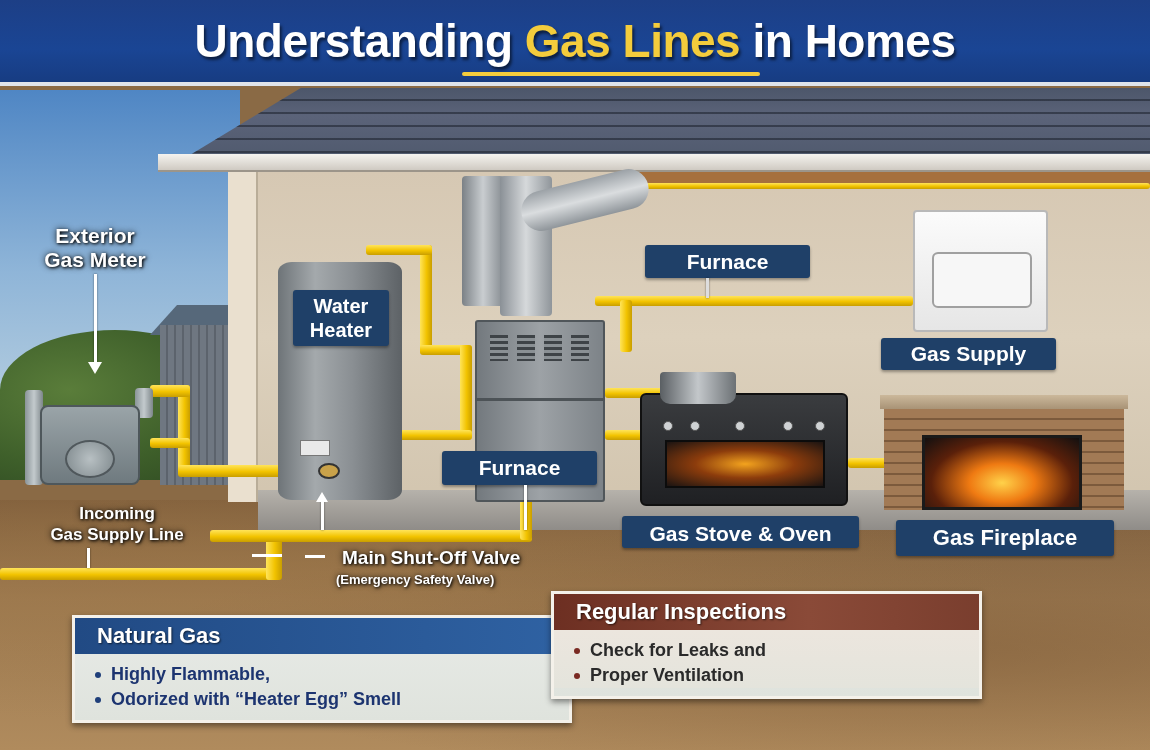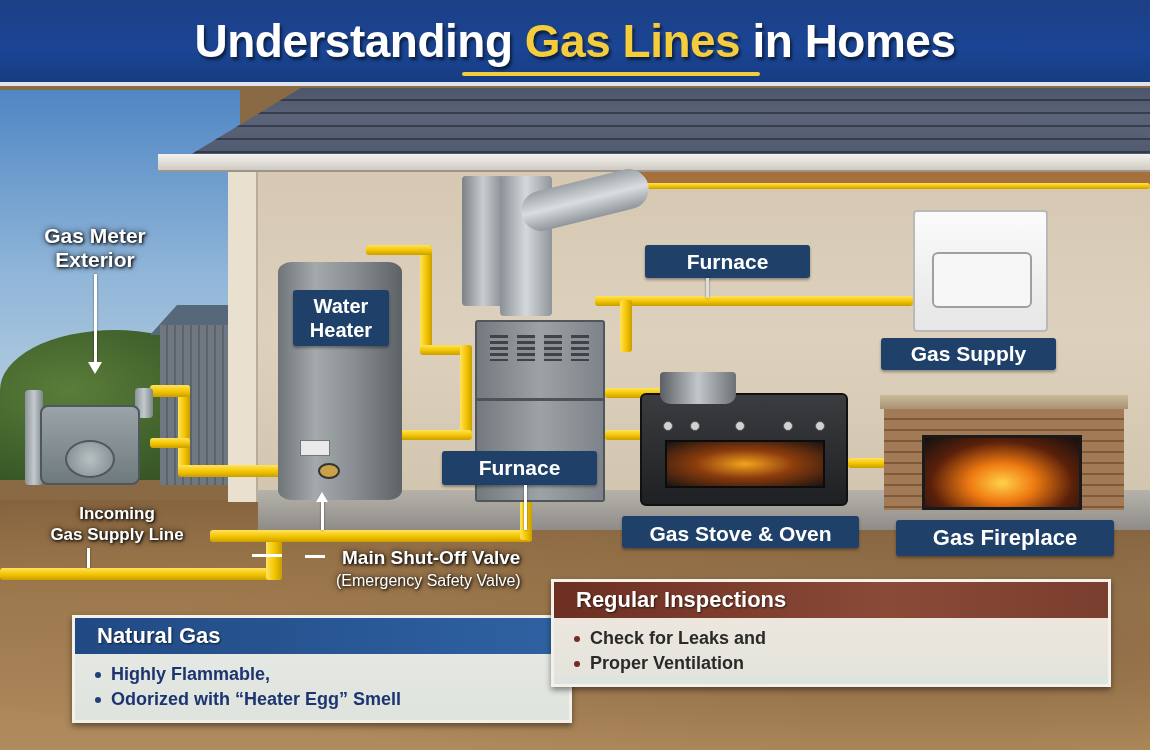--- a/index.html
+++ b/index.html
@@ -131,22 +131,22 @@
 <div class="knob" style="left:735px;top:421px"></div>
 <div class="knob" style="left:783px;top:421px"></div>
 <div class="knob" style="left:815px;top:421px"></div>
 <div id="stove-window" class="abs"></div>
 
 <div id="fireplace" class="abs"></div>
 <div id="mantel" class="abs"></div>
 <div id="firebox" class="abs"></div>
 
 <div class="lbl-plain" style="left:20px;top:224px;width:150px;font-size:21px;line-height:24px">
+  <div>Exterior</div>
   <div>Gas Meter</div>
-  <div>Exterior</div>
 </div>
 <div class="arrow-line" style="left:94px;top:274px;width:3px;height:90px"></div>
 <div class="abs" style="left:88px;top:362px;width:0;height:0;border-left:7px solid transparent;border-right:7px solid transparent;border-top:12px solid #fff"></div>
 
 <div class="lbl" style="left:293px;top:290px;width:96px;height:56px;font-size:20px;line-height:24px;padding-top:4px">
   <div>Water</div>
   <div>Heater</div>
 </div>
 
 <div class="lbl" style="left:645px;top:245px;width:165px;height:33px;font-size:21px;line-height:33px">Furnace</div>
@@ -166,29 +166,29 @@
   <div>Gas Supply Line</div>
 </div>
 <div class="arrow-line" style="left:87px;top:548px;width:3px;height:20px"></div>
 
 <div class="arrow-line" style="left:321px;top:500px;width:3px;height:30px"></div>
 <div class="abs" style="left:316px;top:492px;width:0;height:0;border-left:6px solid transparent;border-right:6px solid transparent;border-bottom:10px solid #fff"></div>
 
 <div class="abs" style="left:252px;top:554px;width:30px;height:3px;background:#fff"></div>
 <div class="abs" style="left:305px;top:555px;width:20px;height:3px;background:#fff"></div>
 <div class="lbl-plain" style="left:342px;top:547px;font-size:19px;text-align:center">Main Shut-Off Valve</div>
-<div class="lbl-plain" style="left:336px;top:572px;font-size:16px;font-weight:normal;text-align:right">(Emergency Safety Valve)</div>
+<div class="lbl-plain" style="left:336px;top:572px;font-size:13px;font-weight:bold;text-align:right">(Emergency Safety Valve)</div>
 
 <div class="card" style="left:72px;top:615px;width:500px;height:108px">
   <div class="card-head" style="background:linear-gradient(90deg,#214a84,#2f62a3)">Natural Gas</div>
   <div class="card-body" style="color:#1c3470">
     <div><span class="bullet" style="background:#1f3f7a"></span><span>Highly Flammable,</span></div>
     <div><span class="bullet" style="background:#1f3f7a"></span><span>Odorized with “Heater Egg” Smell</span></div>
   </div>
 </div>
 
-<div class="card" style="left:551px;top:579px;width:560px;height:108px">
+<div class="card" style="left:551px;top:591px;width:431px;height:108px">
   <div class="card-head" style="background:linear-gradient(90deg,#6d2f22,#8a4a38 60%,#7a3e2e)">Regular Inspections</div>
   <div class="card-body" style="color:#2a2a2a;background:linear-gradient(180deg,#ece6de,#e4e4dc)">
     <div><span class="bullet" style="background:#7a2a22"></span><span>Check for Leaks and</span></div>
     <div><span class="bullet" style="background:#7a2a22"></span><span>Proper Ventilation</span></div>
   </div>
 </div>
 
 </body></html>

